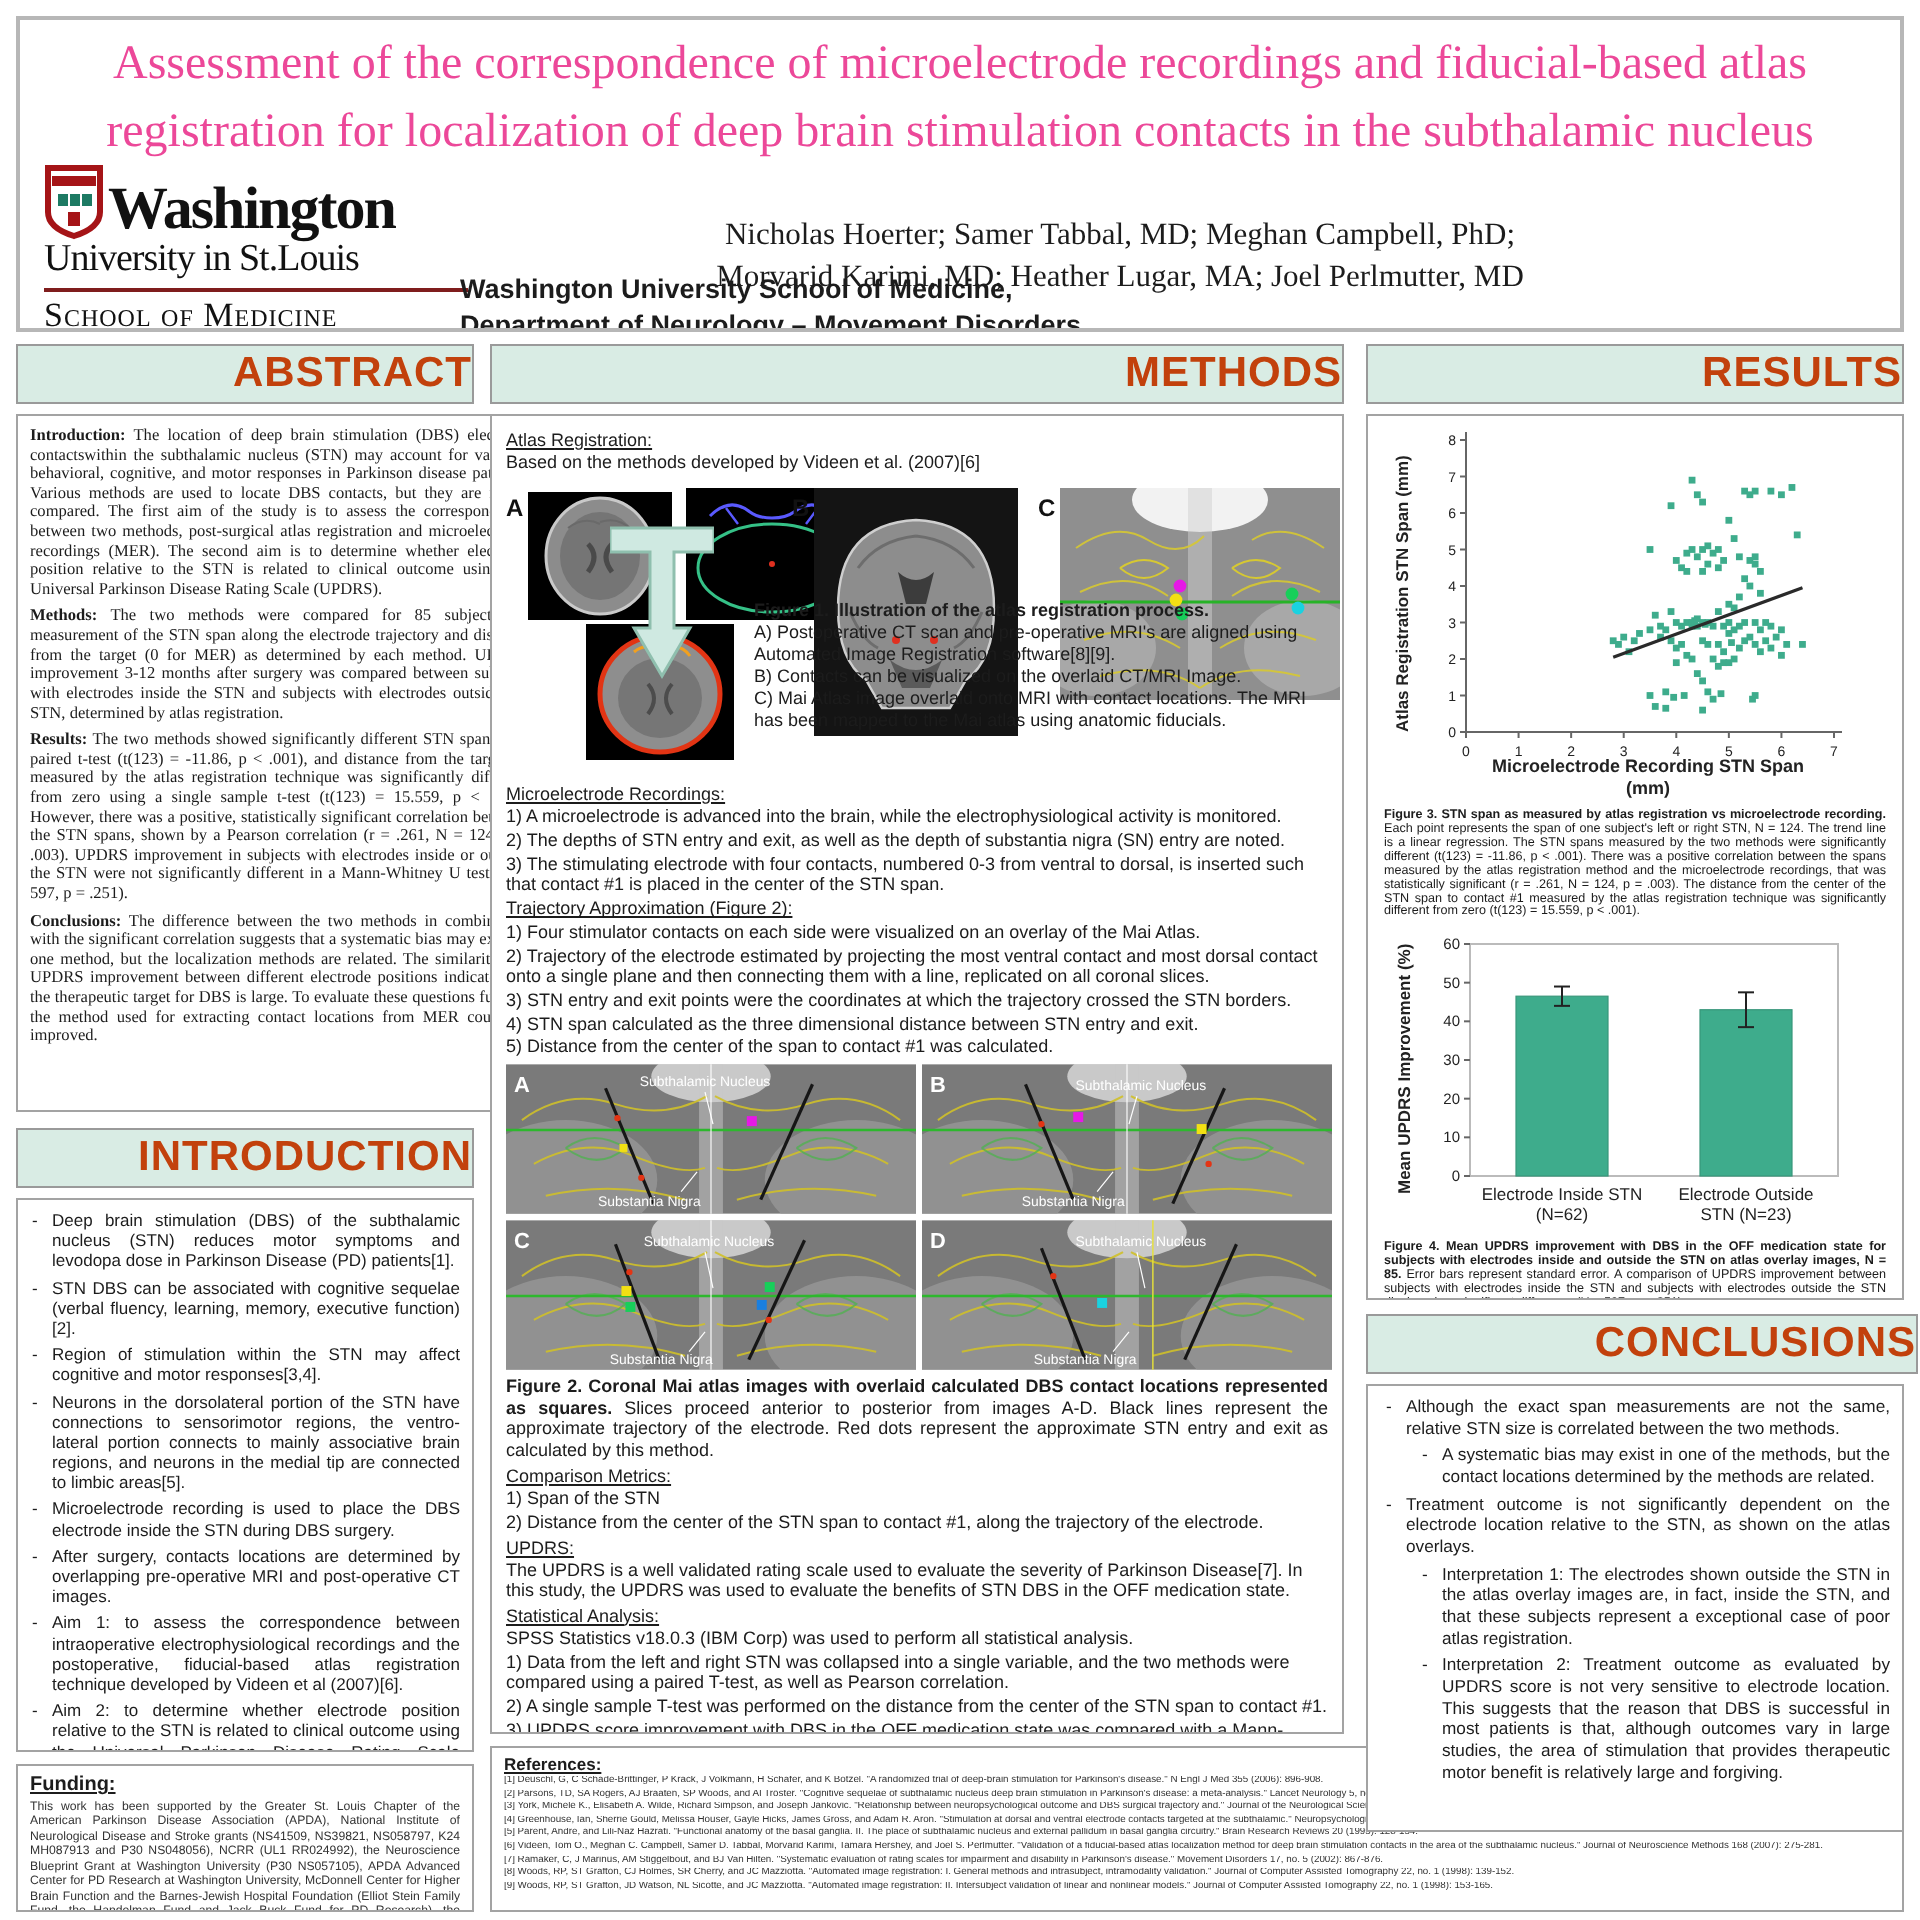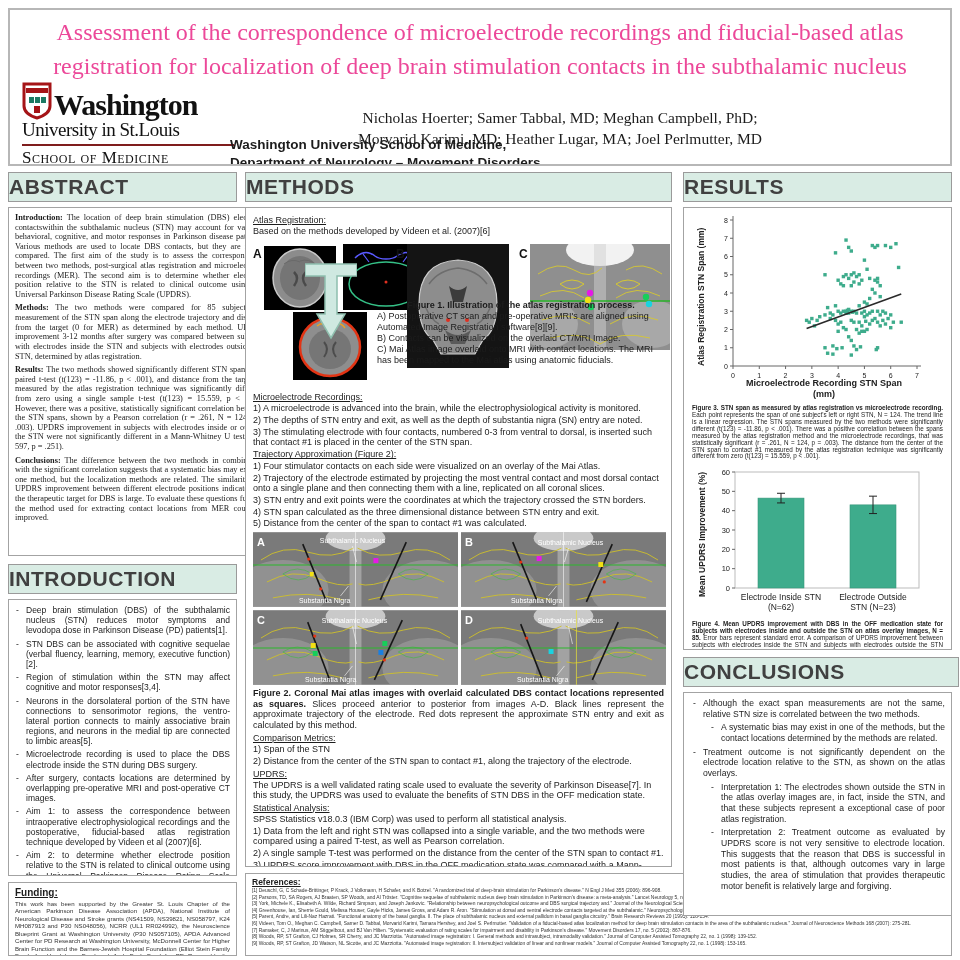--- a/index.html
+++ b/index.html
@@ -1,19 +1,19 @@
 <!DOCTYPE html>
 <html><head>
 <meta charset="utf-8">
 <style>
   html,body{margin:0;padding:0;background:#ffffff;}
   #poster{position:relative;width:960px;height:960px;background:#ffffff;font-family:"Liberation Sans",sans-serif;color:#1c1c1c;overflow:hidden;}
   .box{position:absolute;background:#fff;border:1px solid #a3a3a3;box-sizing:border-box;overflow:hidden;}
   .sec-head{position:absolute;height:30px;background:#d9ece4;border:1px solid #9a9a9a;box-sizing:border-box;
-            color:#404040;font-weight:bold;font-size:21px;line-height:28px;text-align:left;letter-spacing:.5px;}
+            color:#c2410c;font-weight:bold;font-size:21px;line-height:28px;text-align:right;letter-spacing:.5px;}
   
   #hdr{left:8px;top:8px;width:944px;height:158px;border:2px solid #b7b7b7;}
   #title{margin:6px 30px 0 30px;text-align:center;font-family:"Liberation Serif",serif;font-size:24px;line-height:1.4;color:#ec4899;}
   #authors{position:absolute;left:220px;right:60px;top:98px;text-align:center;font-family:"Liberation Serif",serif;font-size:15.5px;line-height:1.35;}
   #affil{position:absolute;left:220px;right:60px;top:126px;text-align:left;font-weight:bold;font-size:13.5px;line-height:1.3;}
   #logo{position:absolute;left:12px;top:72px;width:212px;font-family:"Liberation Serif",serif;color:#111;}
   #logo .row1{display:flex;align-items:flex-end;}
   #logo .wash{font-size:30px;font-weight:bold;letter-spacing:-1px;line-height:1;margin-left:2px;}
   #logo .univ{font-size:19px;letter-spacing:-.5px;line-height:1.1;border-bottom:2px solid #7f1d1d;padding-bottom:3px;}
   #logo .som{font-variant:small-caps;font-size:17px;letter-spacing:.5px;margin-top:2px;}
@@ -28,21 +28,21 @@
   .fund-head{font-size:10px;font-weight:bold;text-decoration:underline;margin-bottom:2px;}
   .fund-text{font-size:6.1px;line-height:1.22;text-align:justify;color:#333;}
   
   .meth-body{left:245px;top:207px;width:427px;height:660px;padding:5px 7px;font-size:9px;line-height:1.15;}
   .u-head{text-decoration:underline;margin:2px 0 1px 0;}
   .m-item{margin:0 0 1.5px 0;line-height:1.15;}
   .fig1-area{position:relative;height:150px;margin-top:3px;}
   .panel-letter{position:absolute;font-weight:bold;font-size:12px;color:#111;}
   .fig-img{position:absolute;display:block;}
   .fig1-cap{position:absolute;left:124px;top:60px;width:288px;font-size:9px;line-height:1.22;}
-  .fig1-cap .t{font-weight:bold;text-align:center;}
+  .fig1-cap .t{font-weight:bold;}
   .fig2-grid{display:grid;grid-template-columns:205px 205px;grid-gap:3px;margin:3px 0 3px 0;}
   .fig2-grid svg{display:block;}
   .cap9{font-size:9px;line-height:1.2;text-align:justify;margin:0 0 2px 0;}
   
   .ref-box{left:245px;top:873px;width:707px;height:83px;padding:3px 6px;}
   .ref-head{font-size:8.5px;font-weight:bold;text-decoration:underline;margin-bottom:1px;}
   .ref-item{font-size:4.9px;line-height:1.35;color:#333;white-space:nowrap;overflow:hidden;}
   
   .res-body{left:683px;top:207px;width:269px;height:443px;padding:2px 4px;}
   .cap-tiny{font-size:6.3px;line-height:1.1;text-align:justify;margin:1px 4px 2px 4px;}

